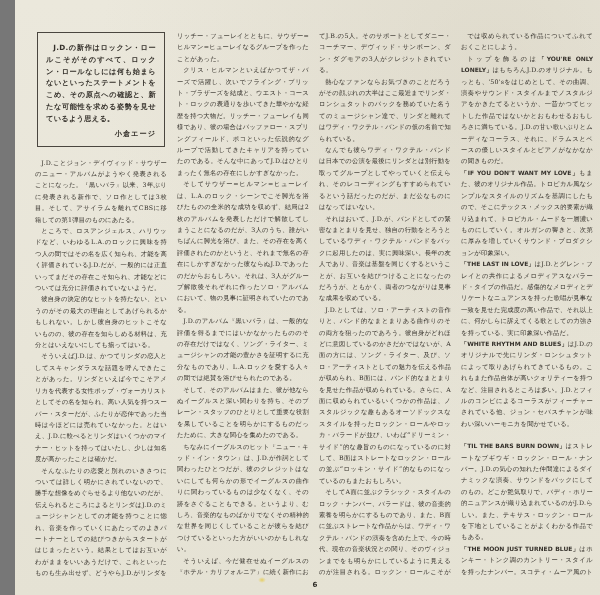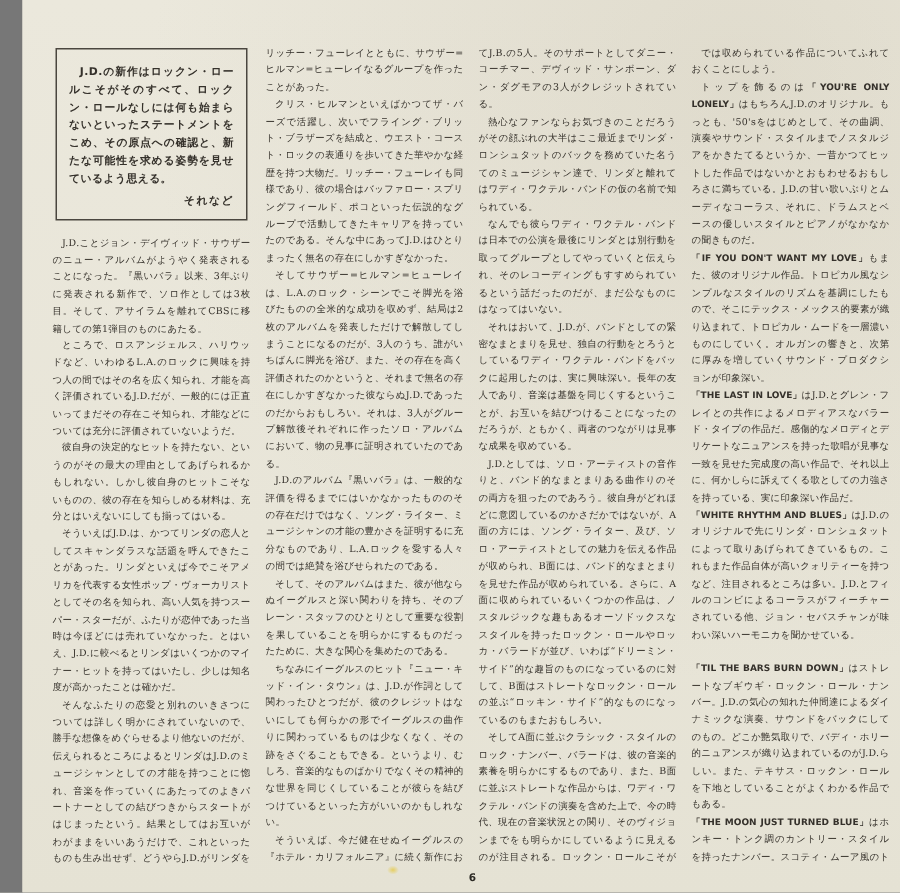--- a/index.html
+++ b/index.html
@@ -57,21 +57,21 @@
 </style>
 </head>
 <body>
 
 <div class="page">
   <div class="content">
 
     <div class="col">
       <div class="intro-box">
         <div class="statement">J.D.の新作はロックン・ロールこそがそのすべて、ロックン・ロールなしには何も始まらないといったステートメントをこめ、その原点への確認と、新たな可能性を求める姿勢を見せているよう思える。</div>
-        <div class="author">それなど</div>
+        <div class="author">小倉エージ</div>
       </div>
     <p>J.D.ことジョン・デイヴィッド・サウザーのニュー・アルバムがようやく発表されることになった。『黒いバラ』以来、3年ぶりに発表される新作で、ソロ作としては3枚目。そして、アサイラムを離れてCBSに移籍しての第1弾目のものにあたる。</p>
         <p>ところで、ロスアンジェルス、ハリウッドなど、いわゆるL.A.のロックに興味を持つ人の間ではその名を広く知られ、才能を高く評価されているJ.D.だが、一般的には正直いってまだその存在こそ知られ、才能などについては充分に評価されていないようだ。</p>
         <p>彼自身の決定的なヒットを持たない、というのがその最大の理由としてあげられるかもしれない。しかし彼自身のヒットこそないものの、彼の存在を知らしめる材料は、充分とはいえないにしても揃ってはいる。</p>
         <p>そういえばJ.D.は、かつてリンダの恋人としてスキャンダラスな話題を呼んできたことがあった。リンダといえば今でこそアメリカを代表する女性ポップ・ヴォーカリストとしてその名を知られ、高い人気を持つスーパー・スターだが、ふたりが恋仲であった当時は今ほどには売れていなかった。とはいえ、J.D.に較べるとリンダはいくつかのマイナー・ヒットを持ってはいたし、少しは知名度が高かったことは確かだ。</p>
         <p>そんなふたりの恋愛と別れのいきさつについては詳しく明かにされていないので、勝手な想像をめぐらせるより他ないのだが、伝えられるところによるとリンダはJ.D.のミュージシャンとしての才能を持つことに惚れ、音楽を作っていくにあたってのよきパートナーとしての結びつきからスタートがはじまったという。結果としてはお互いがわがままをいいあうだけで、これといったものも生み出せず、どうやらJ.D.がリンダをふる形でふたりの愛は終ったという。知名度の高い女性との結びつきはうまくいかないとされることの多い音楽界とか芸能界の例からすると、当時少しでも知名度の高かったリンダの方がふりそうな感じだがその逆だったというのである。</p>
       </div>
 
     <div class="col">
         <p class="noindent">リッチー・フューレイとともに、サウザー=ヒルマン=ヒューレイなるグループを作ったことがあった。</p>

